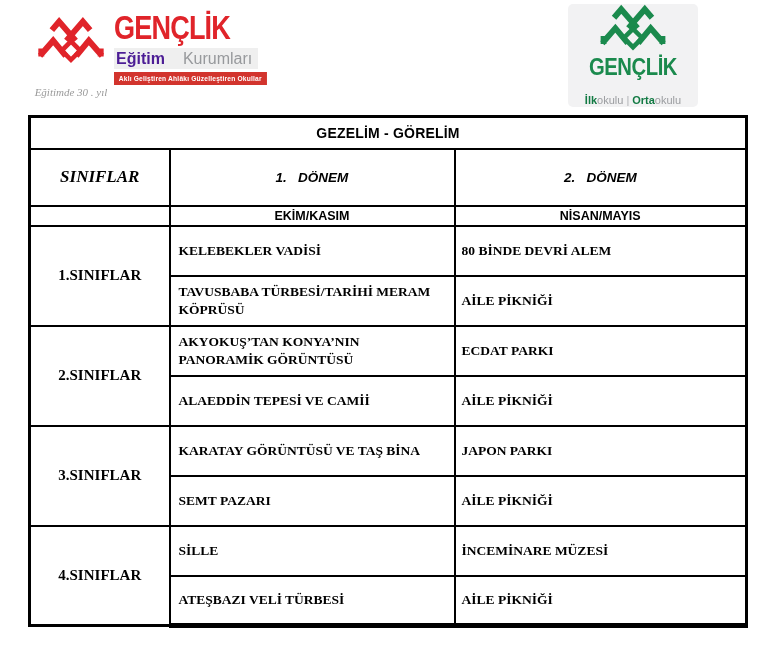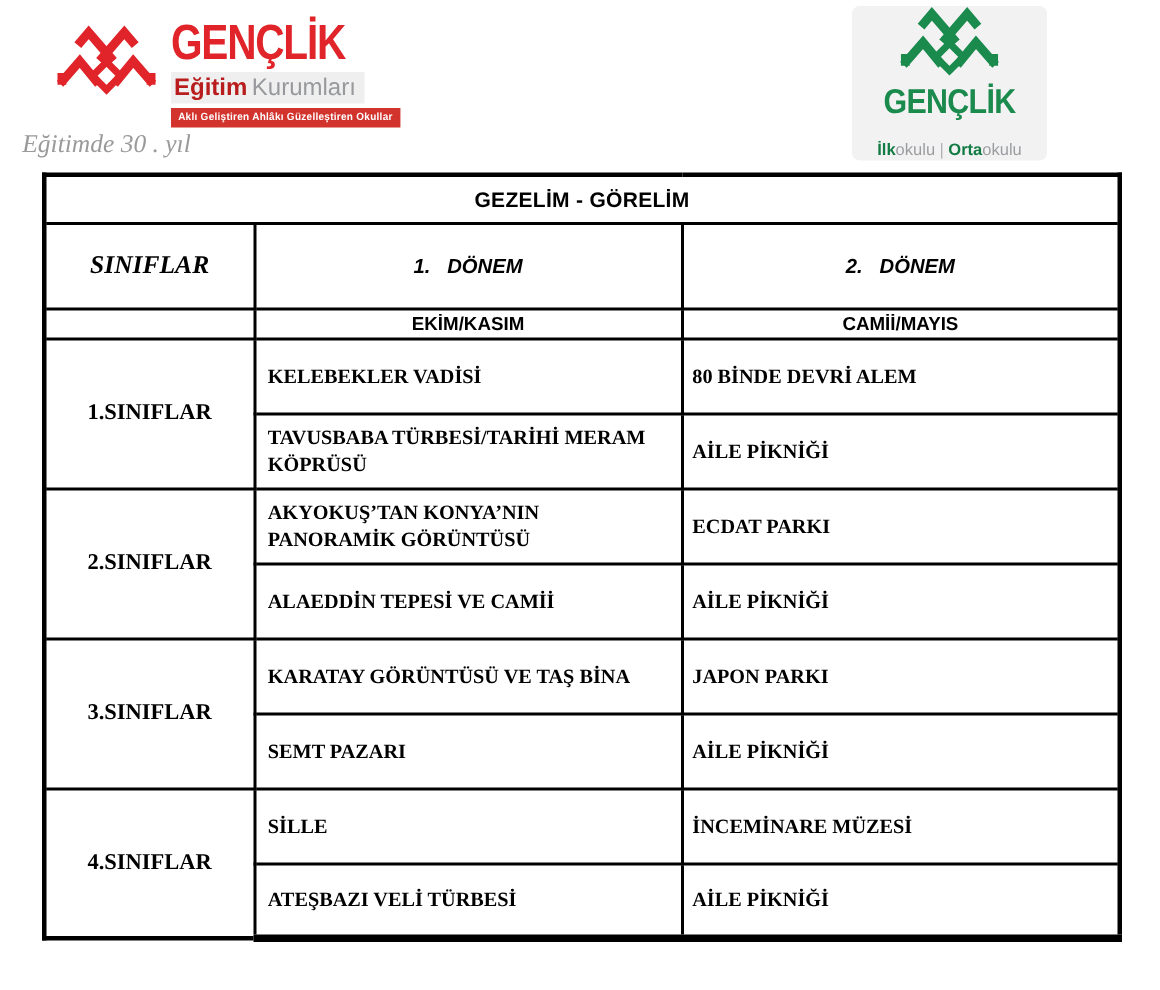--- a/index.html
+++ b/index.html
@@ -7,28 +7,28 @@
               font-family:"Liberation Sans", sans-serif; }
   .page { position:relative; width:773px; height:660px; background:#fff; }
 
   
   .logo-left { position:absolute; left:36px; top:10px; display:flex; gap:8px; }
   .mark-col { display:flex; flex-direction:column; align-items:center; width:70px; }
   .emblem { display:block; }
   .emblem.red { color:#e0242a; margin-top:6px; }
   .emblem.green { color:#1b8a4d; }
   .anniversary { margin-top:18px; font-family:"Liberation Serif", serif; font-style:italic;
-                 color:#9a9a9a; font-size:17px; white-space:nowrap; }
+                 color:#9a9a9a; font-size:11px; white-space:nowrap; }
   .wordmark { display:flex; flex-direction:column; align-items:flex-start; }
   .brand-left { font-size:33px; font-weight:bold; color:#e0242a; line-height:36px;
                 letter-spacing:-1px; transform:scaleX(.82); transform-origin:left;
                 white-space:nowrap; }
   .subline-left { margin-top:2px; background:#efefef; padding:1px 6px 1px 2px;
                   font-size:16px; line-height:19px; white-space:nowrap; }
-  .subline-left .b { font-weight:bold; color:#b91c1c; margin-right:3px; }
+  .subline-left .b { font-weight:bold; color:#4c1d95; margin-right:18px; }
   .subline-left .l { color:#97999c; }
   .banner { margin-top:3px; background:#d2342d; color:#ffffff; font-weight:bold;
             font-size:7px; line-height:11px; padding:1px 5px; white-space:nowrap;
             transform:scaleX(.95); transform-origin:left; letter-spacing:.2px; }
 
   .logo-right { position:absolute; left:568px; top:4px; width:130px; height:103px;
                 background:#f2f2f3; border-radius:5px; display:flex; flex-direction:column;
                 align-items:center; justify-content:flex-start; }
   .brand-right { font-size:23px; font-weight:bold; color:#1b8a4d; line-height:24px;
                  letter-spacing:-.5px; transform:scaleX(.88); white-space:nowrap; }
@@ -114,21 +114,21 @@
         <th colspan="3">GEZELİM - GÖRELİM</th>
       </tr>
       <tr class="head-row">
         <td class="siniflar">SINIFLAR</td>
         <td class="donem">1.   DÖNEM</td>
         <td class="donem">2.   DÖNEM</td>
       </tr>
       <tr class="subhead-row">
         <td></td>
         <td>EKİM/KASIM</td>
-        <td>CAMİİ/MAYIS</td>
+        <td>NİSAN/MAYIS</td>
       </tr>
 
       <tr class="body-row">
         <td class="class-cell" rowspan="2">1.SINIFLAR</td>
         <td class="trip">KELEBEKLER VADİSİ</td>
         <td class="trip trip2">80 BİNDE DEVRİ ALEM</td>
       </tr>
       <tr class="body-row">
         <td class="trip">TAVUSBABA TÜRBESİ/TARİHİ MERAM
 KÖPRÜSÜ</td>

